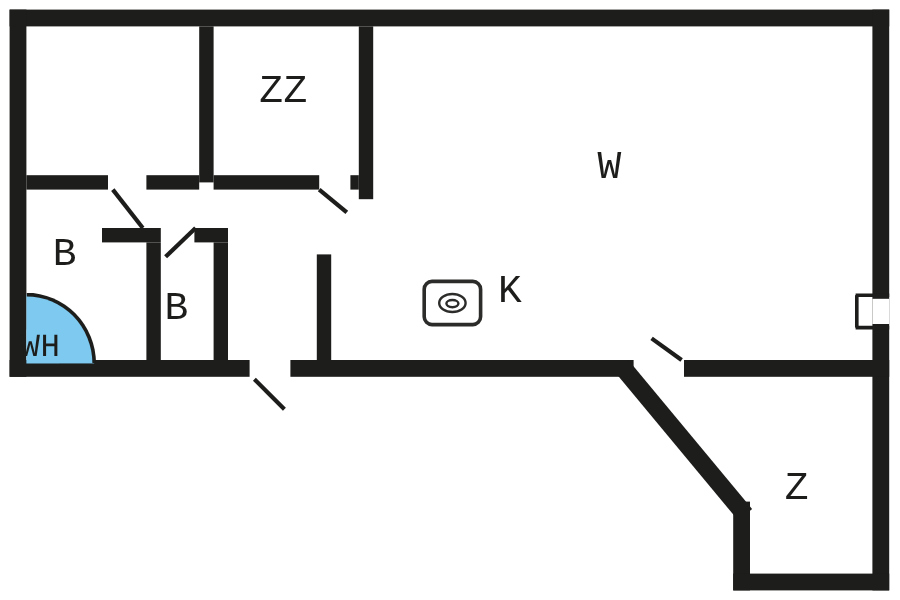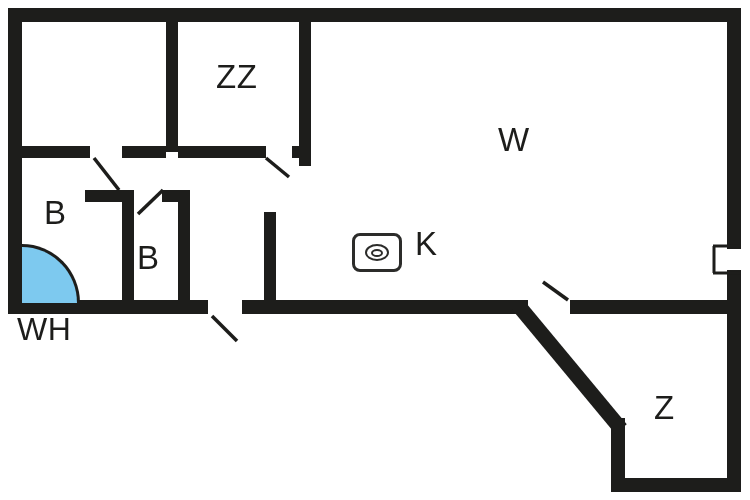--- a/index.html
+++ b/index.html
@@ -1,22 +1,22 @@
 <!DOCTYPE html>
 <html style="--wall: #1d1d1b; --background: #ffffff; --water: #7dc9ef; --label: #1d1d1b;"><head>
 <meta charset="utf-8">
 <style>
   html,body{margin:0;padding:0;background:#fff;}
   .plan{position:relative;width:750px;height:500px;background:var(--background,#ffffff);
-        font-family:Liberation Sans, sans-serif;overflow:hidden;}
+        font-family:Liberation Mono, monospace;overflow:hidden;}
   .wall{position:absolute;background:var(--wall,#1d1d1b);}
   .gap{position:absolute;background:var(--background,#ffffff);z-index:3;}
   .label{position:absolute;color:var(--label,#1d1d1b);font-size:33px;font-weight:500;
          letter-spacing:.5px;z-index:6;line-height:1;}
-  .label.small{font-size:32px;margin-top:35px;}
+  .label.small{font-size:27px;}
   svg.overlay{position:absolute;left:0;top:0;z-index:4;pointer-events:none;}
   .wall-line{stroke:var(--wall,#1d1d1b);stroke-width:15;stroke-linecap:butt;}
   .door-line{stroke:var(--wall,#1d1d1b);stroke-width:3.5;}
   .jamb-line{stroke:var(--wall,#1d1d1b);stroke-width:3;}
   .wh{position:absolute;left:22px;top:244px;width:55px;height:56px;z-index:2;
       background:var(--water,#7dc9ef);
       border-top:3px solid var(--wall,#1d1d1b);
       border-right:3px solid var(--wall,#1d1d1b);
       border-top-right-radius:100% 100%;}
   .stove{position:absolute;left:352px;top:233px;width:44px;height:33px;z-index:5;

